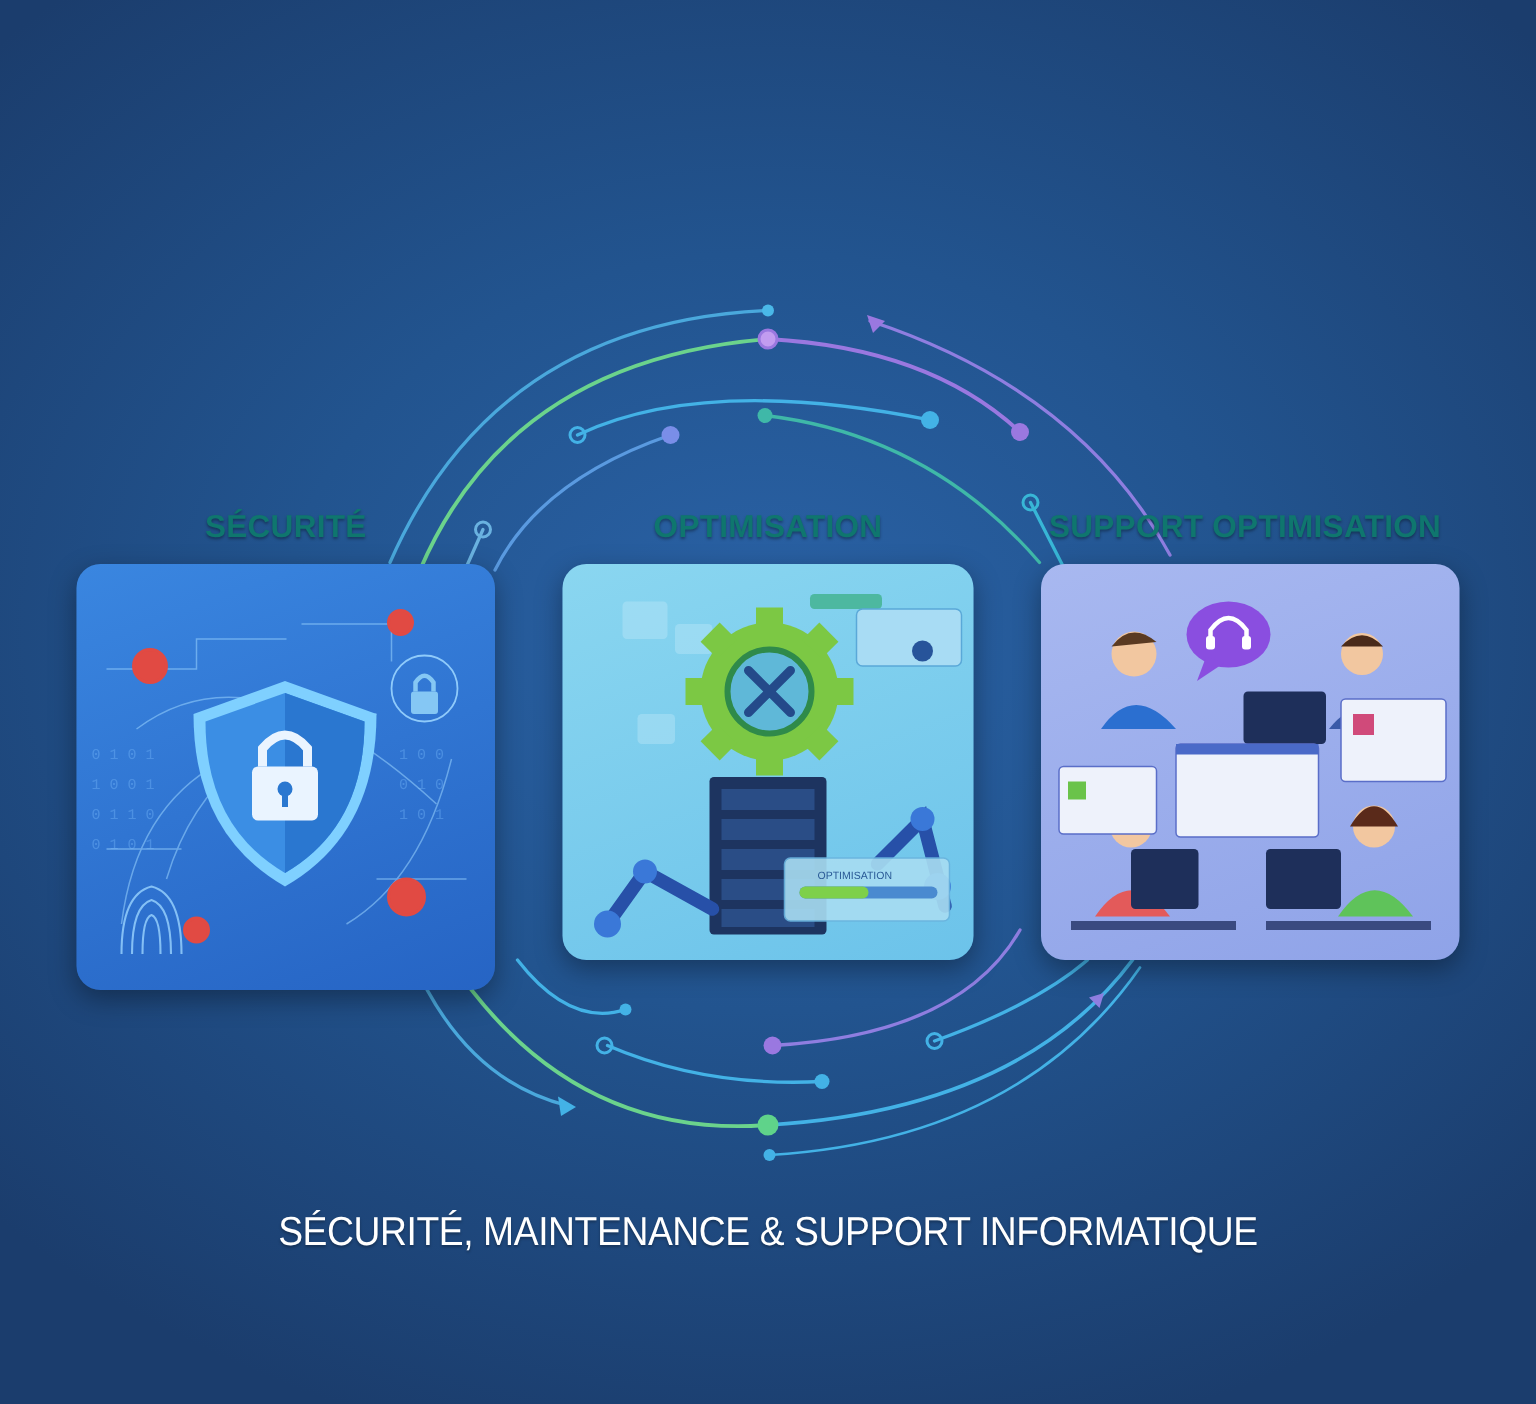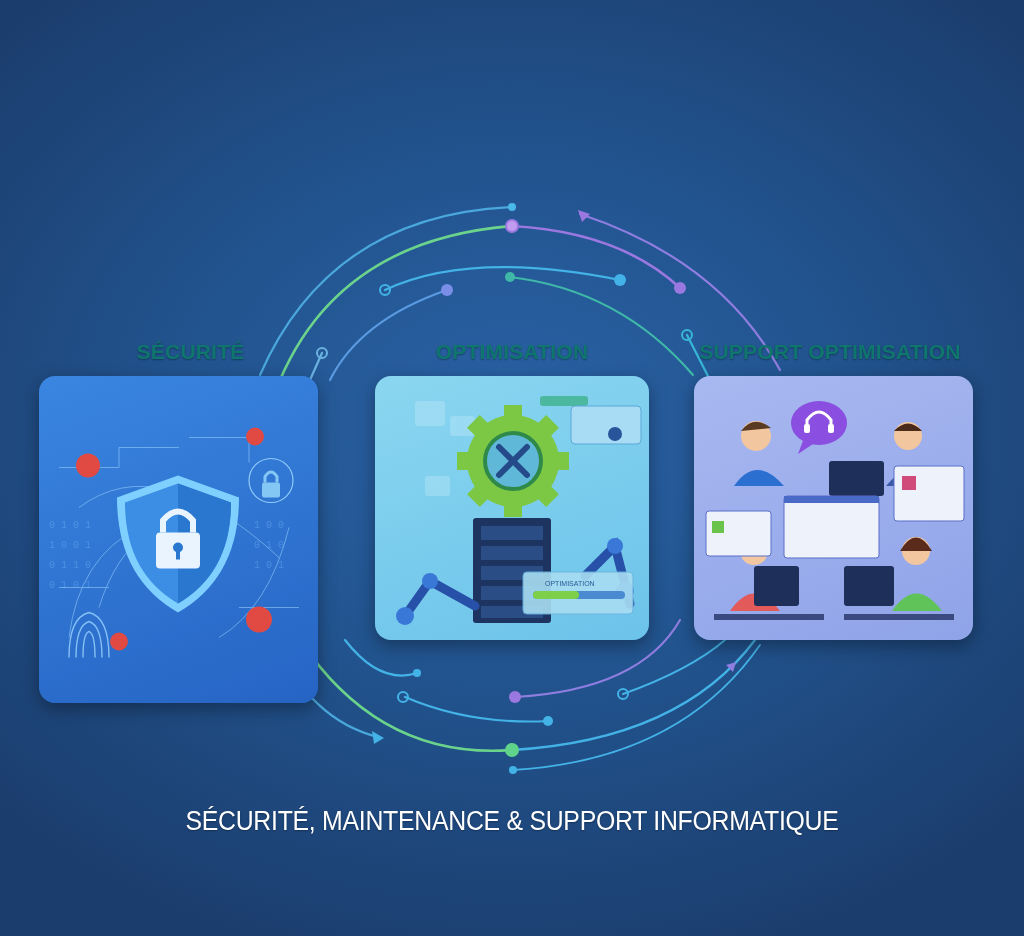--- a/index.html
+++ b/index.html
@@ -3,21 +3,21 @@
 <meta charset="utf-8">
 <style>
   html,body{margin:0;padding:0;}
   body{width:1024px;height:936px;overflow:hidden;
     background:radial-gradient(ellipse 70% 60% at 50% 45%, #2a62a6 0%, #22548f 45%, #1b3d6d 100%);
     font-family:"Liberation Sans", sans-serif;position:relative;}
   .arcs{position:absolute;left:0;top:0;width:1024px;height:936px;}
   .label{position:absolute;color:#0f766e;font-weight:bold;font-size:21px;letter-spacing:0.2px;text-align:center;
     text-shadow:0 1px 2px rgba(0,0,0,.35);}
   .panel{position:absolute;border-radius:16px;overflow:hidden;box-shadow:0 6px 18px rgba(0,0,0,.35);}
-  .p1{left:39px;top:376px;width:279px;height:327px;background:linear-gradient(160deg,#3a86e0,#2664c4);}
+  .p1{left:51px;top:376px;width:279px;height:284px;background:linear-gradient(160deg,#3a86e0,#2664c4);}
   .p2{left:375px;top:376px;width:274px;height:264px;background:linear-gradient(160deg,#8ad6f0,#6cc3ea);}
   .p3{left:694px;top:376px;width:279px;height:264px;background:linear-gradient(160deg,#a8b8f0,#8fa3e8);}
   .panel svg{position:absolute;left:0;top:0;width:100%;height:100%;}
   .footer-title{position:absolute;left:0;right:0;top:806px;text-align:center;color:#fff;font-size:27px;
     font-weight:normal;letter-spacing:-0.3px;text-shadow:0 1px 2px rgba(0,0,0,.3);transform:scaleX(0.92);}
 </style>
 </head>
 <body>
 
 <svg class="arcs" viewBox="0 0 1024 936">

